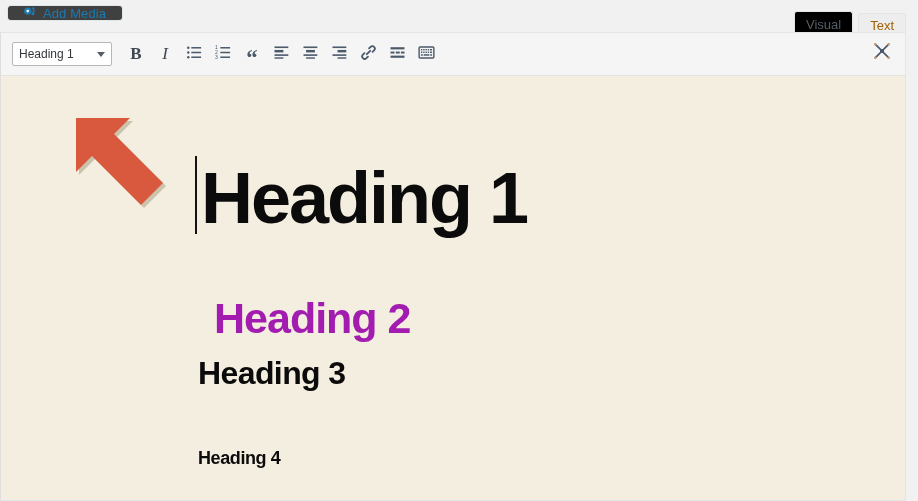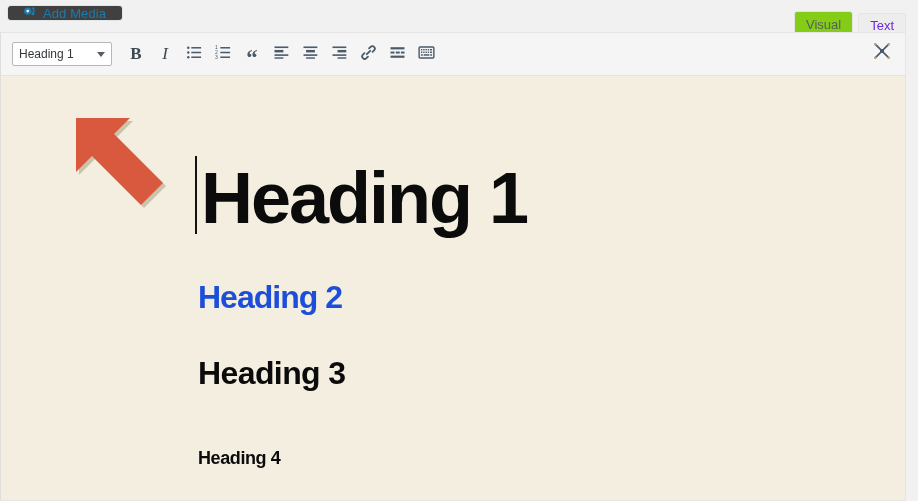--- a/index.html
+++ b/index.html
@@ -72,30 +72,30 @@
     display: flex;
     align-items: flex-end;
     height: 31px;
   }
   .ed-tab {
     box-sizing: border-box;
     height: 25px;
     line-height: 23px;
     padding: 0 11px;
     font-size: 13px;
-    color: #6d28d9;
+    color: #a16207;
     border: 1px solid #e5e5e5;
     border-bottom: none;
     background: #ededed;
     border-radius: 3px 3px 0 0;
     cursor: pointer;
     margin-left: 5px;
   }
   .ed-tab.active {
-    background: #84cc16;
+    background: #000000;
     border-color: #e5e5e5;
     color: #555d66;
     height: 27px;
     line-height: 25px;
   }
 
   
   .editor-wrap {
     position: absolute;
     left: 0;
@@ -207,21 +207,21 @@
   .caret {
     position: absolute;
     left: 0px;
     top: 80px;
     width: 1.5px;
     height: 78px;
     background: #111;
   }
 
   .h1 { font-size: 72px; font-weight: bold; color: #0b0b0b; letter-spacing: -2px; line-height: 1; margin: 0; position: absolute; left: 6px; top: 86px; white-space: nowrap; }
-  .h2 { font-size: 32px; font-weight: bold; color: #1d4ed8; letter-spacing: -1px; line-height: 1; margin: 0; position: absolute; left: 3px; top: 205px; white-space: nowrap; }
+  .h2 { font-size: 43px; font-weight: bold; color: #a21caf; letter-spacing: -1px; line-height: 1; margin: 16px; position: absolute; left: 3px; top: 205px; white-space: nowrap; }
   .h3 { font-size: 32px; font-weight: bold; color: #0b0b0b; letter-spacing: -0.6px; line-height: 1; margin: 0; position: absolute; left: 3px; top: 281px; white-space: nowrap; }
   .h4 { font-size: 18px; font-weight: bold; color: #0b0b0b; letter-spacing: -0.4px; line-height: 1; margin: 0; position: absolute; left: 3px; top: 373px; white-space: nowrap; }
 
   
   .arrow-annot {
     position: absolute;
     left: 72px;
     top: 38px;
     width: 104px;
     height: 106px;

